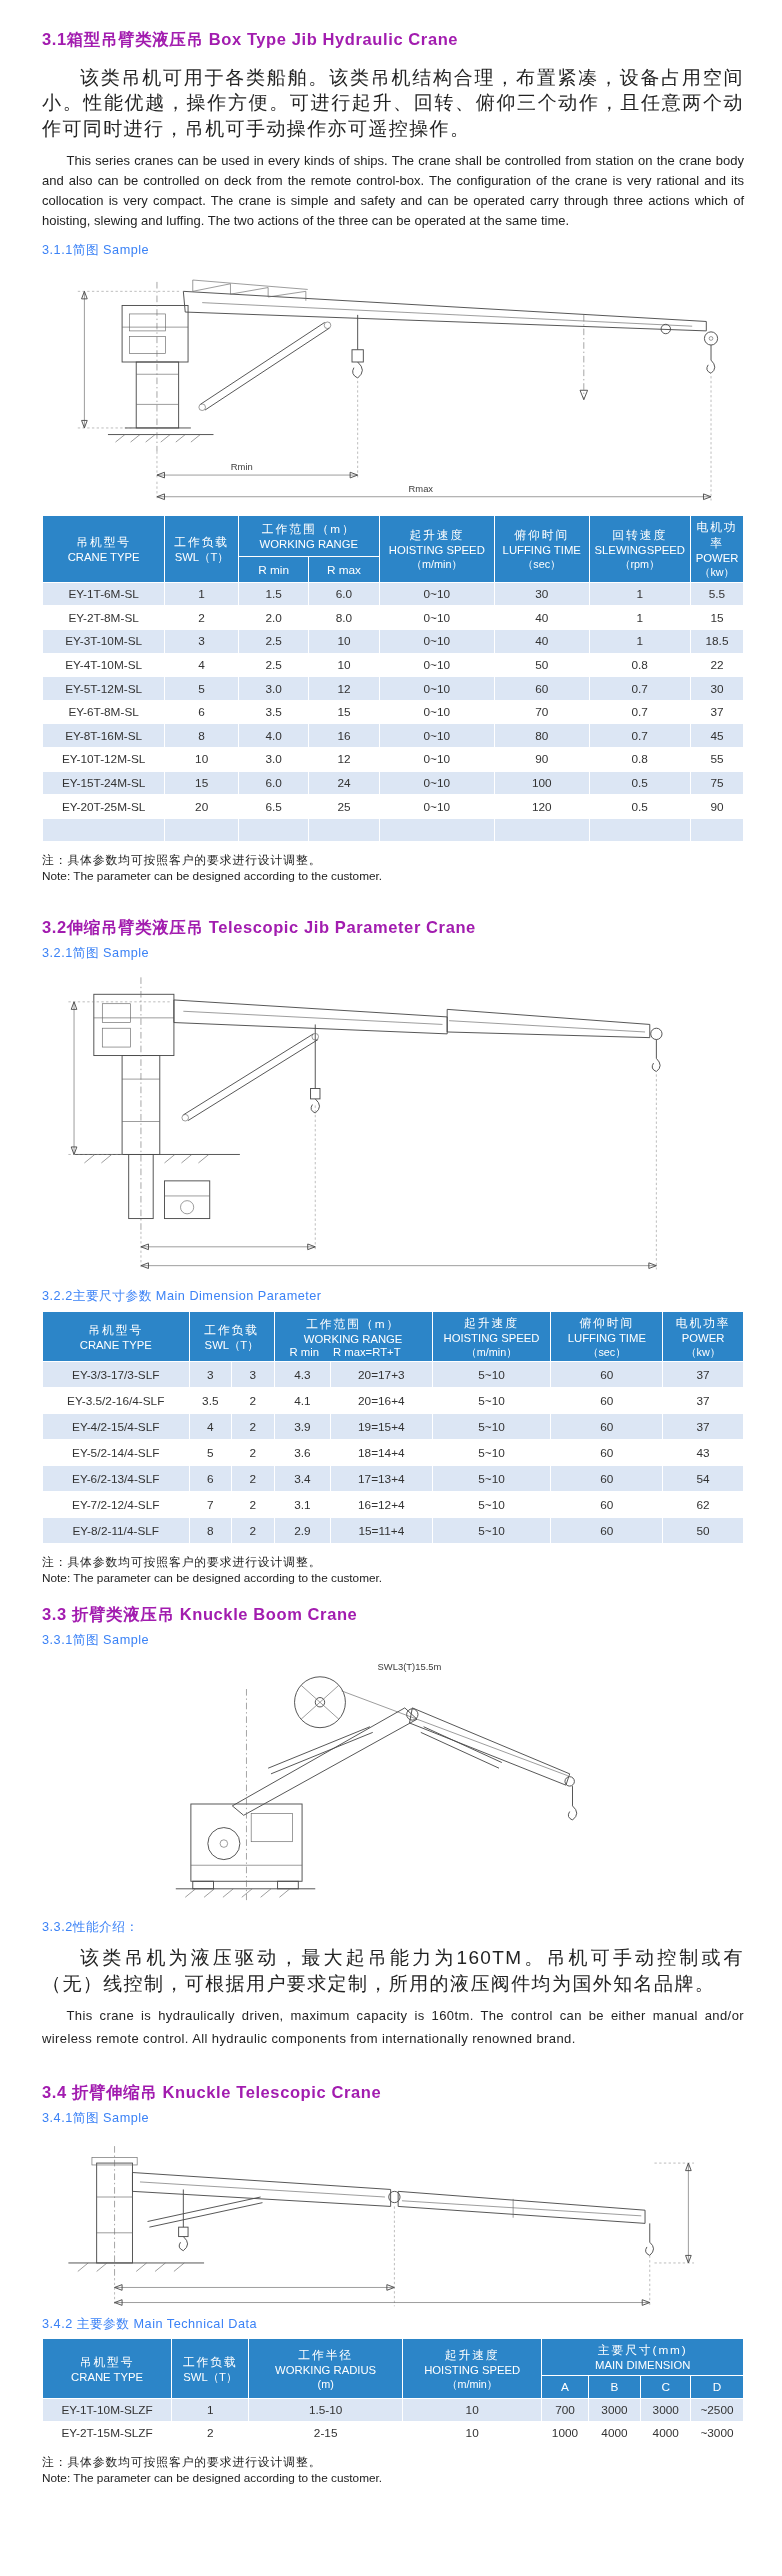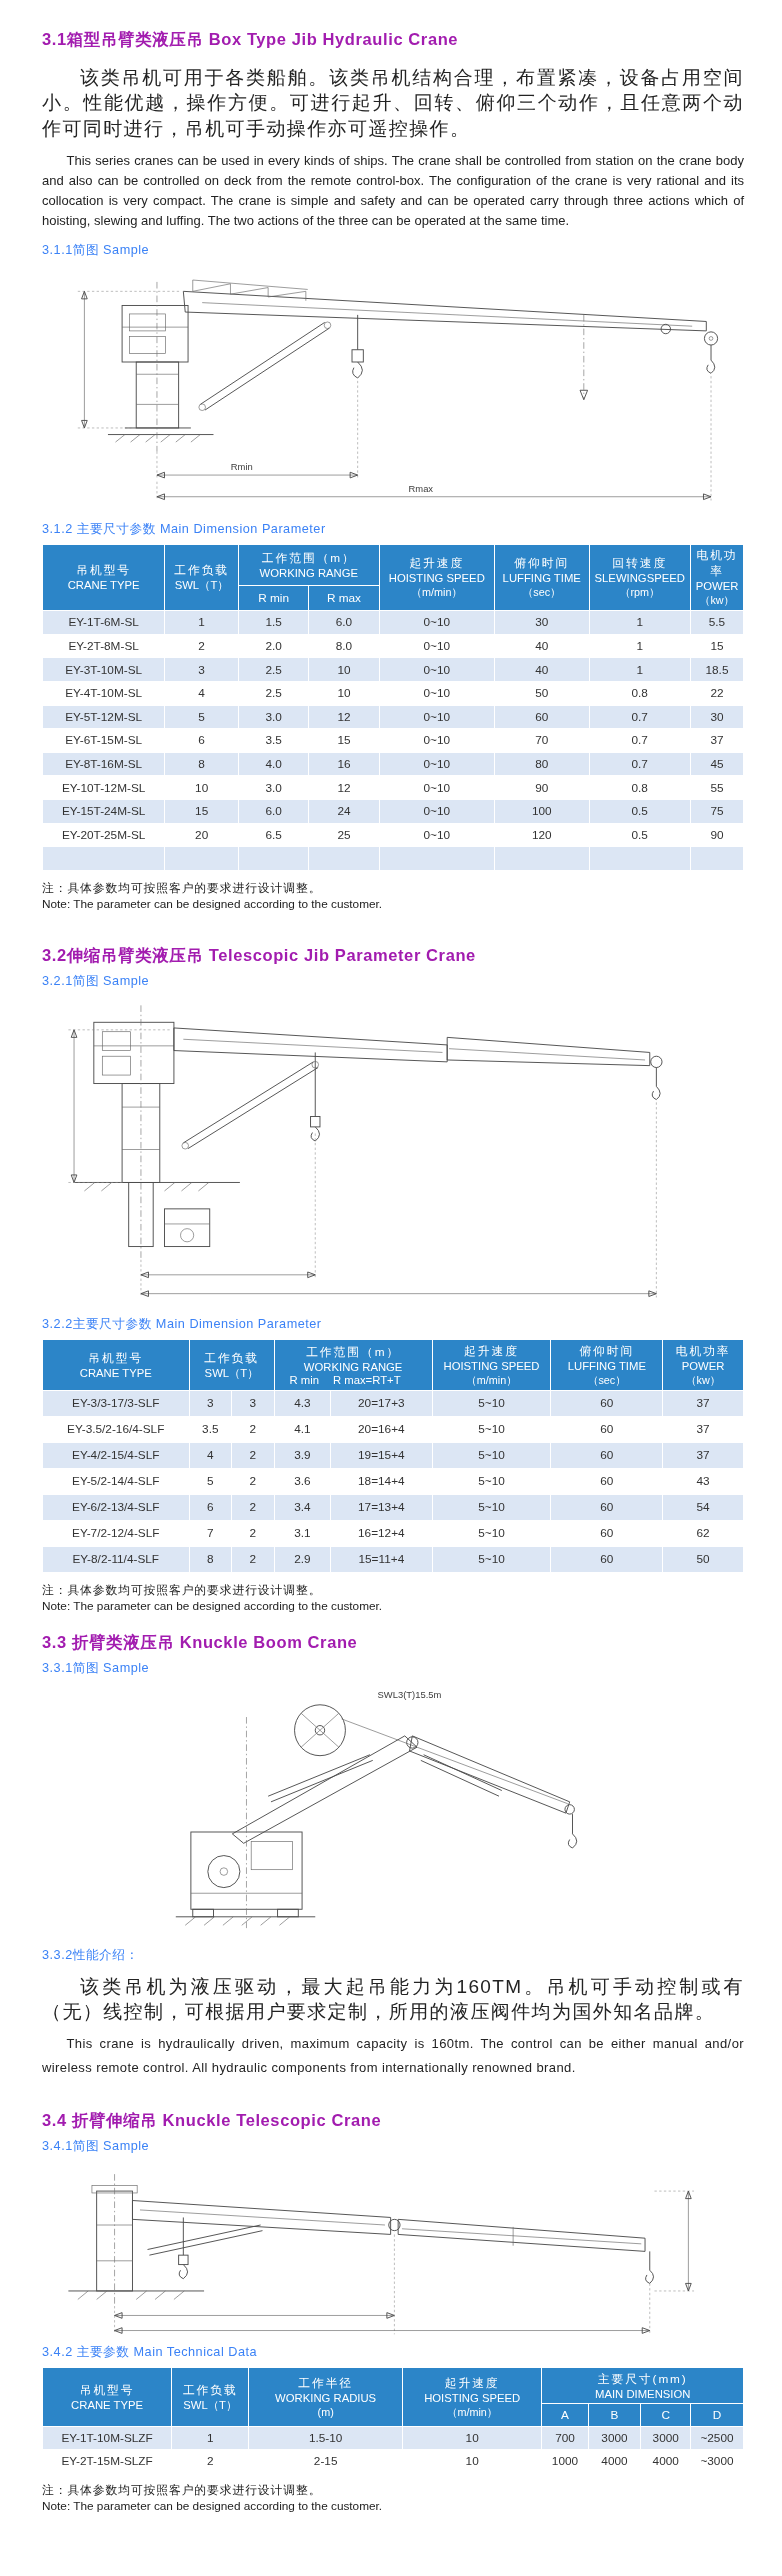--- a/index.html
+++ b/index.html
@@ -170,21 +170,20 @@
     <text class="dim-label" x="212" y="220" text-anchor="middle">Rmin</text>
 
     <line class="dwg-dot" x1="710" y1="120" x2="710" y2="252"></line>
     <line class="dwg-dot" x1="122" y1="232" x2="122" y2="252"></line>
     <line class="dwg-thin" x1="122" y1="248" x2="710" y2="248"></line>
     <path class="dwg-stroke" d="M122,248 l8,-3 l0,6 z"></path>
     <path class="dwg-stroke" d="M710,248 l-8,-3 l0,6 z"></path>
     <text class="dim-label" x="402" y="243" text-anchor="middle">Rmax</text>
   </svg>
 
-  <h3 class="sub-heading">3.1.2 主要尺寸参数  Main Dimension Parameter</h3>
 
   <table class="ptable t1">
     <colgroup>
       <col style="width:17.5%">
         <col style="width:10.5%">
         <col style="width:10%">
         <col style="width:10%">
       <col style="width:16.5%">
         <col style="width:13.5%">
         <col style="width:14.5%">
@@ -275,21 +274,21 @@
           <td>EY-5T-12M-SL</td>
           <td>5</td>
           <td>3.0</td>
           <td>12</td>
           <td>0~10</td>
           <td>60</td>
           <td>0.7</td>
           <td>30</td>
         </tr>
         <tr>
-          <td>EY-6T-15M-SL</td>
+          <td>EY-6T-8M-SL</td>
           <td>6</td>
           <td>3.5</td>
           <td>15</td>
           <td>0~10</td>
           <td>70</td>
           <td>0.7</td>
           <td>37</td>
         </tr>
         <tr>
           <td>EY-8T-16M-SL</td>

